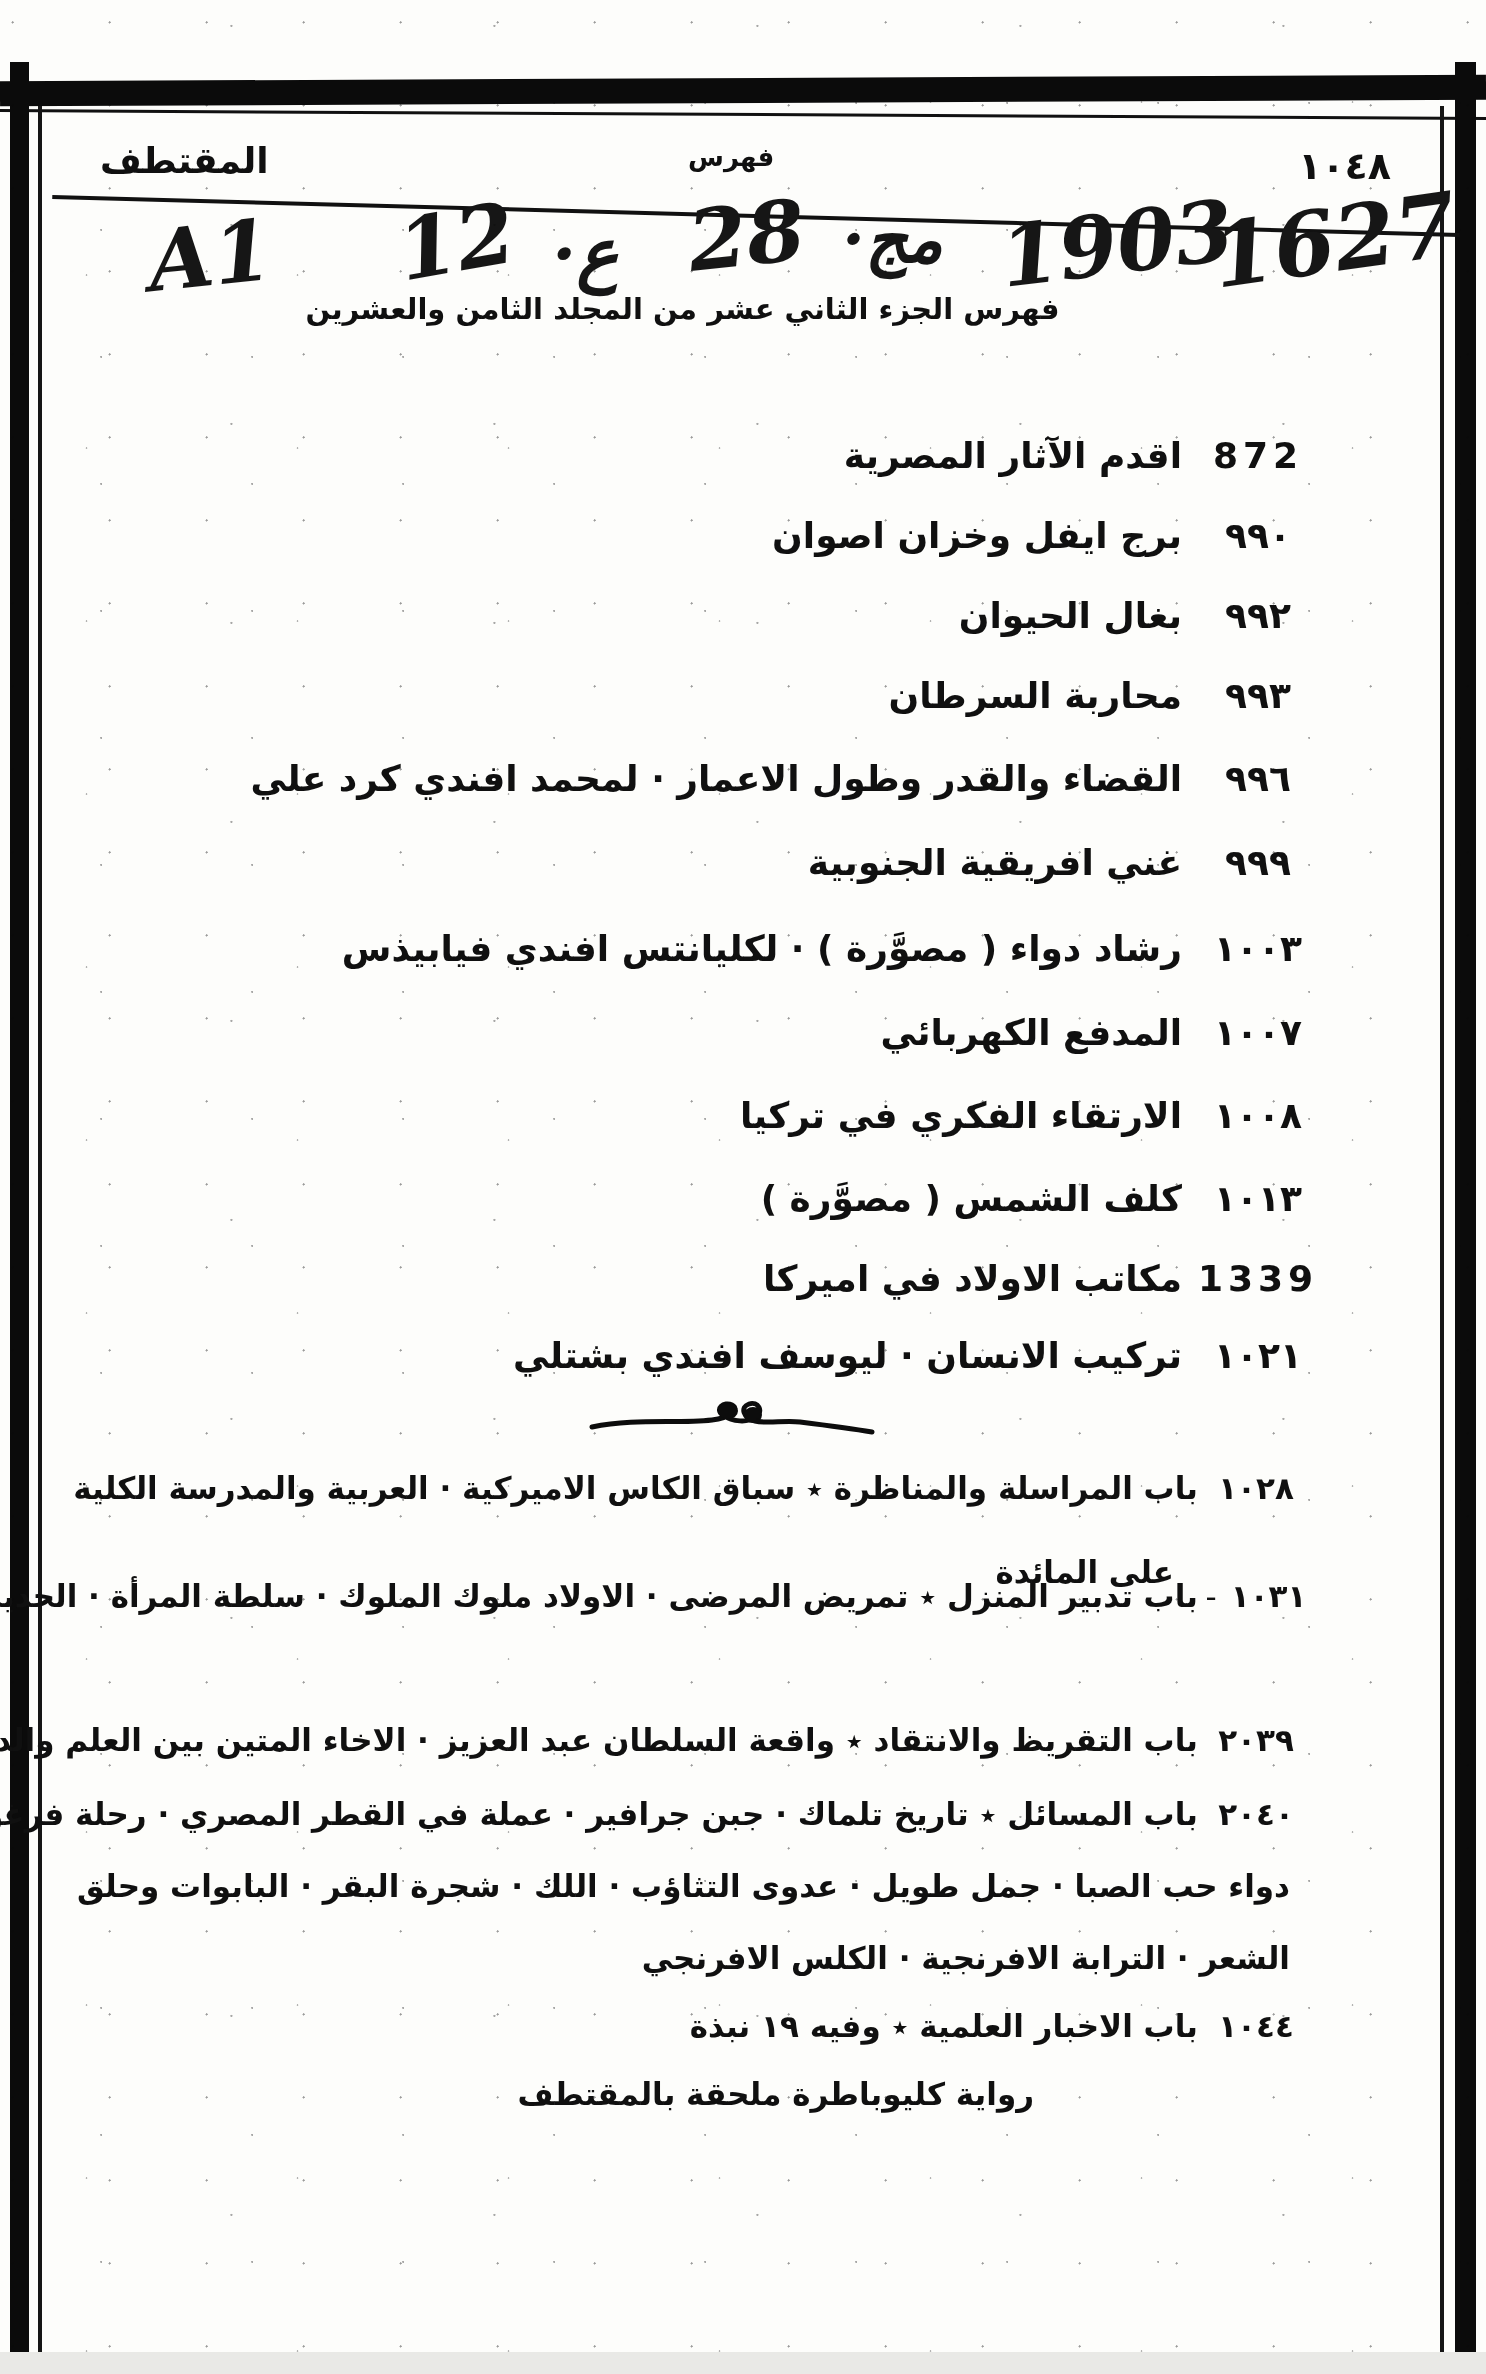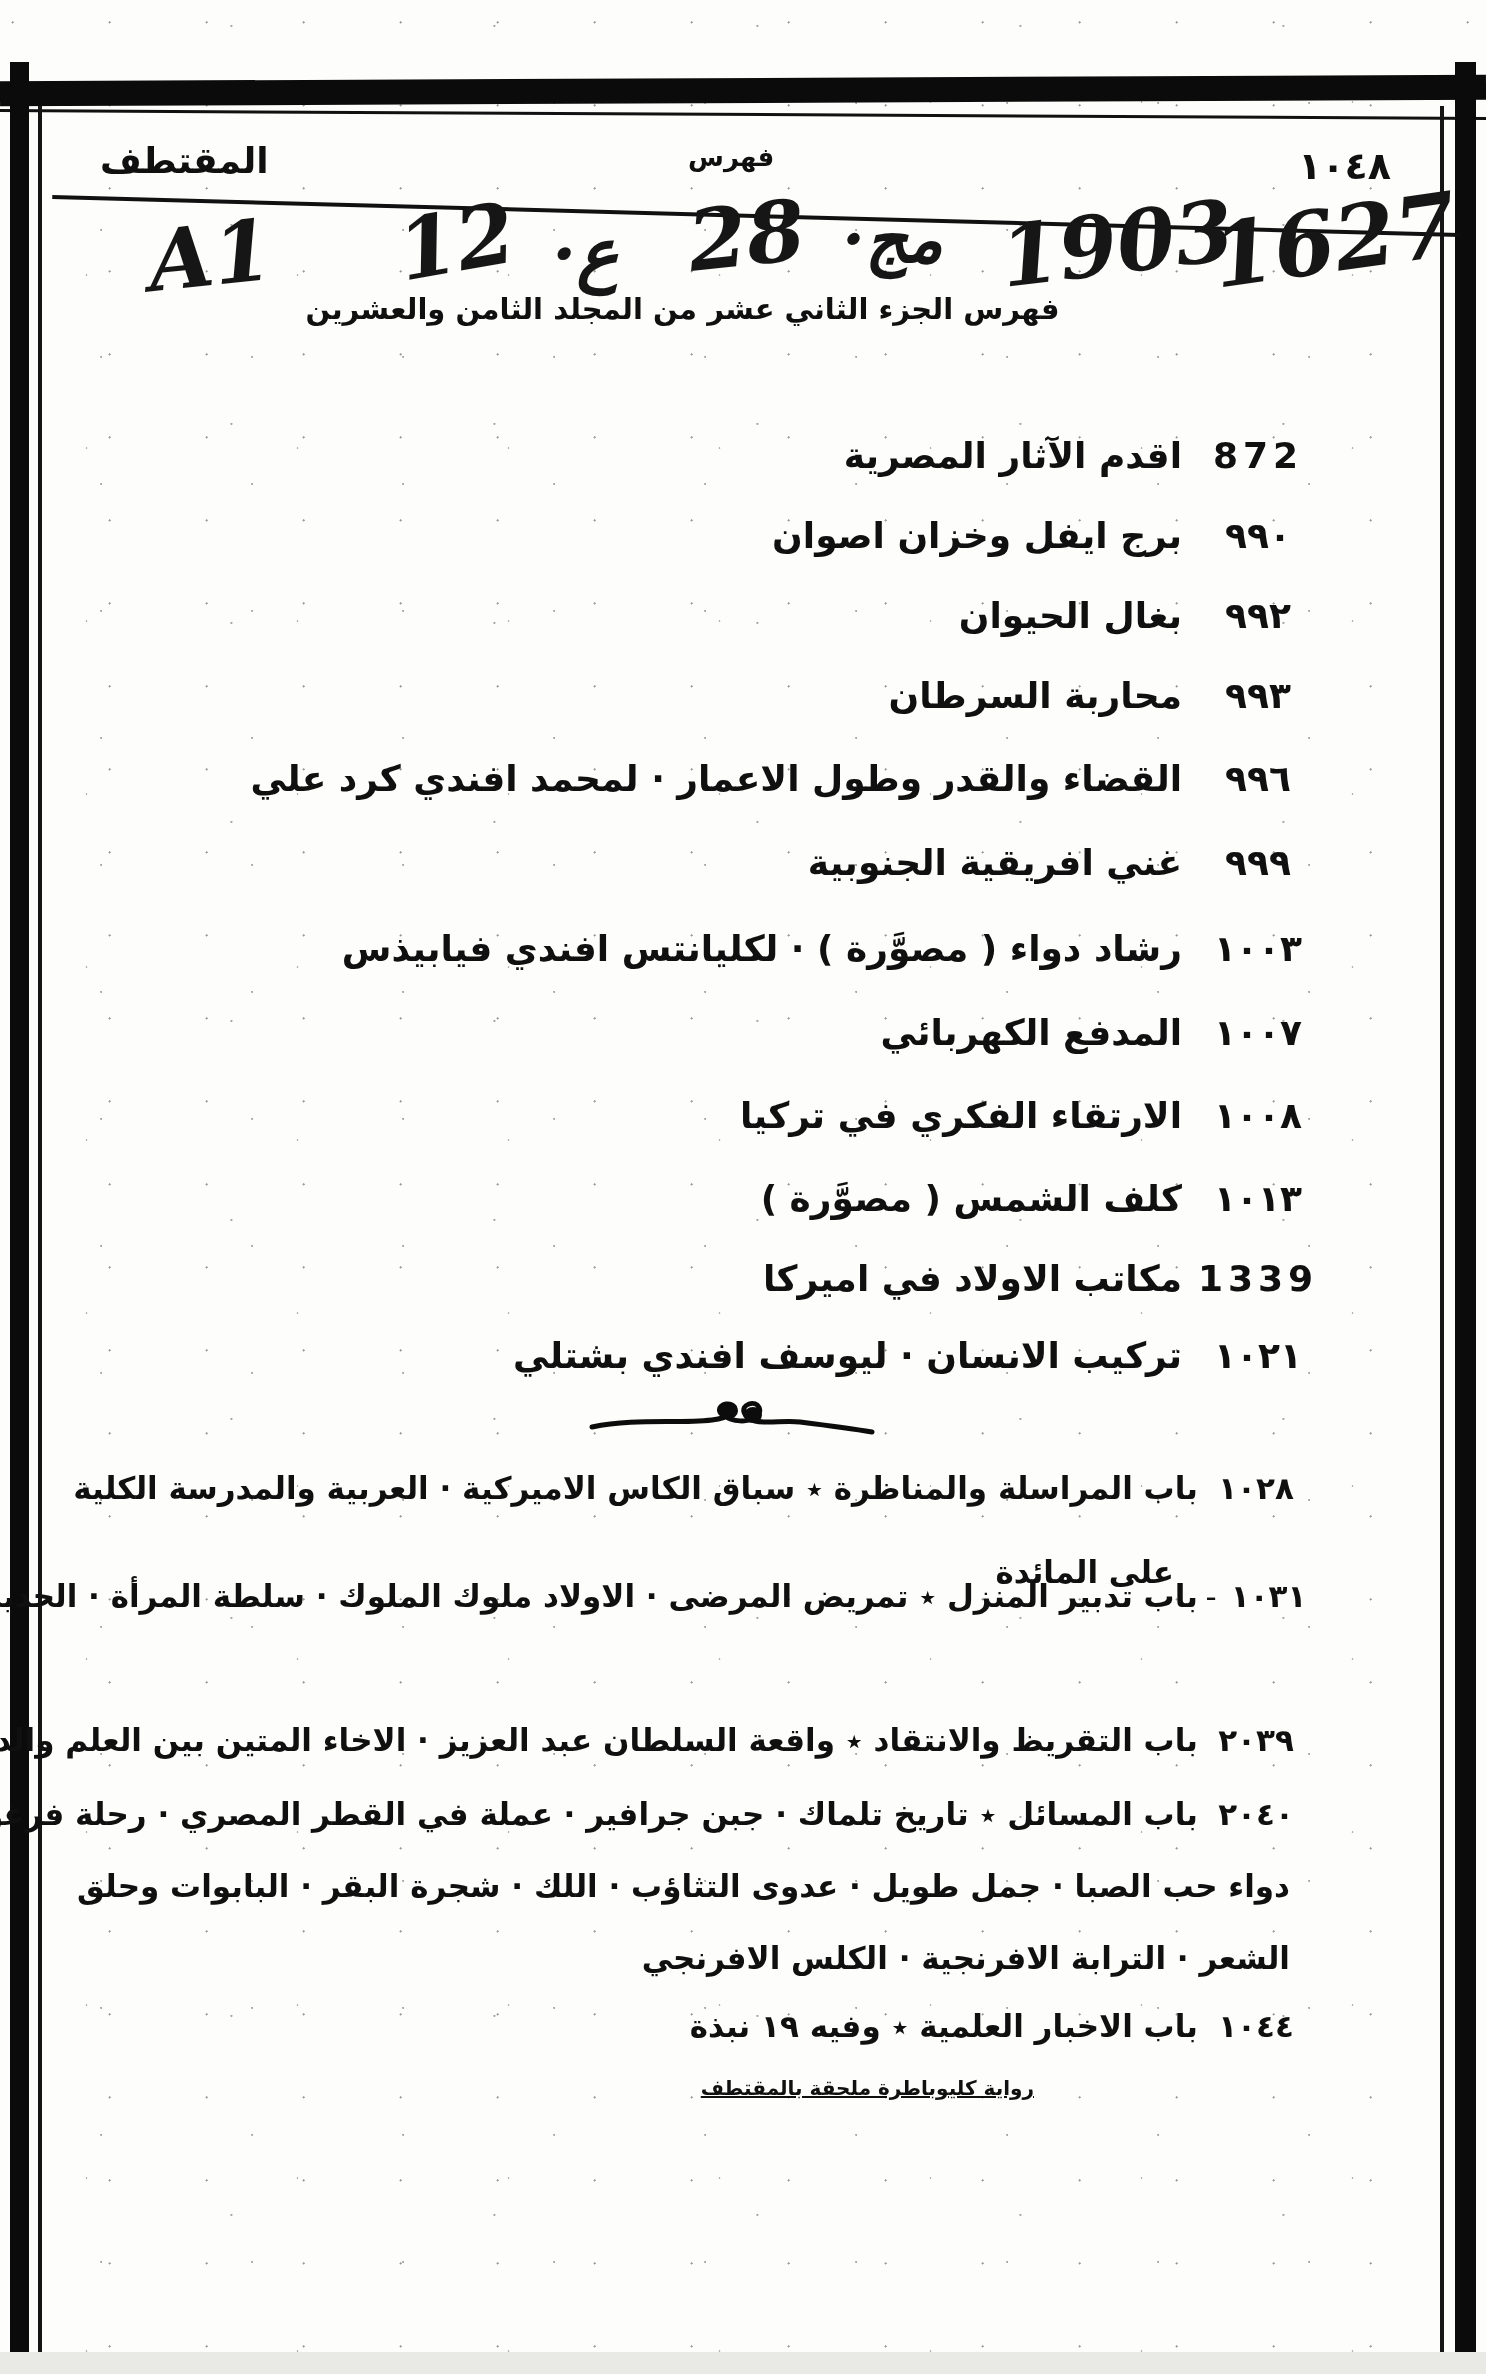--- a/index.html
+++ b/index.html
@@ -44,21 +44,21 @@
   .row{position:absolute;right:152px;direction:rtl;display:flex;align-items:flex-start;white-space:nowrap;}
   .row .num{width:152px;text-align:center;font-size:36px;font-weight:700;letter-spacing:5px;flex:0 0 auto;}
   .row .ttl{font-size:36px;font-weight:700;}
   
   .divider{position:absolute;left:588px;top:1396px;}
   
   .s2num{position:absolute;right:150px;width:160px;direction:rtl;display:flex;gap:14px;justify-content:center;
     font-size:31px;font-weight:700;letter-spacing:4px;white-space:nowrap;}
   .s2num .dash{letter-spacing:0;font-weight:400;}
   .s2line{position:absolute;direction:rtl;font-size:31px;font-weight:700;white-space:nowrap;}
-  .footer-note{position:absolute;right:452px;top:2076px;direction:rtl;font-size:20px;font-weight:700;white-space:nowrap;text-decoration:underline;}
+  .footer-note{position:absolute;right:452px;top:2076px;direction:rtl;font-size:31px;font-weight:700;white-space:nowrap;}
 </style>
 </head>
 <body>
 
 <div class="page">
 
   <div class="bar-top"></div>
   <div class="line-top"></div>
   <div class="edge-l-thick"></div>
   <div class="edge-l-thin"></div>

